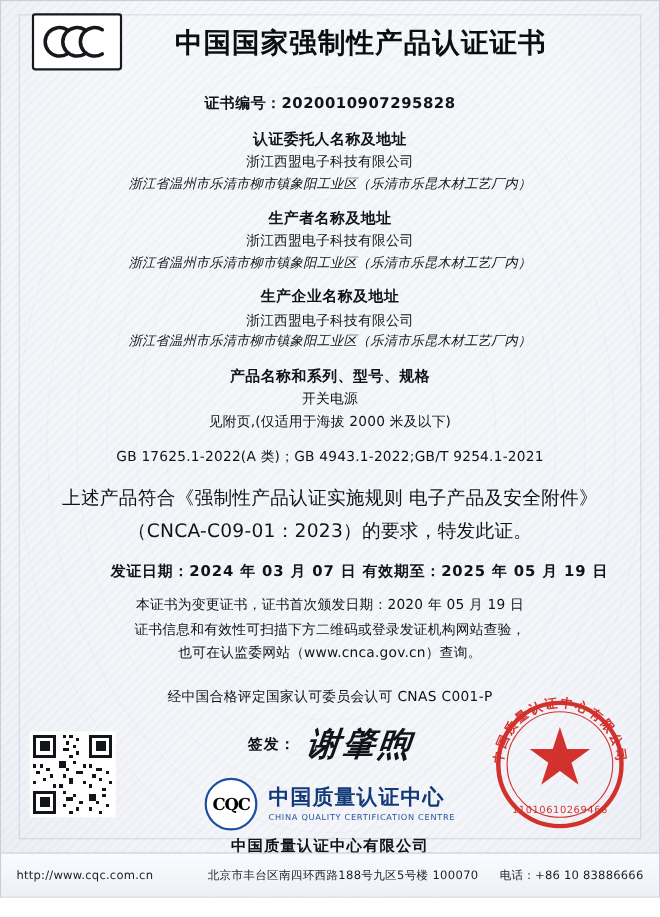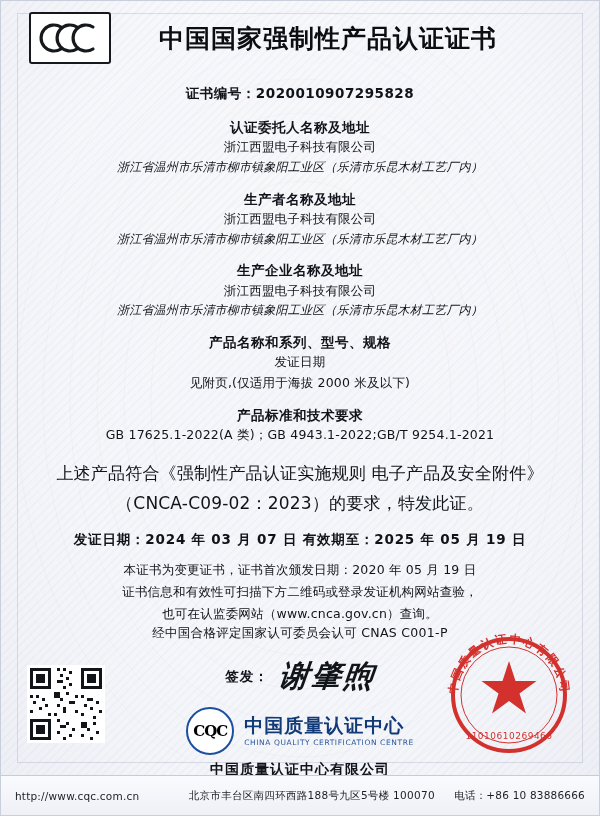--- a/index.html
+++ b/index.html
@@ -109,20 +109,21 @@
     font-size: 17px;
     line-height: 1.75;
     margin: 14px 0 10px 0;
     letter-spacing: 0.2px;
   }
   .dates {
     font-size: 13.5px;
     font-weight: bold;
     letter-spacing: 0.8px;
     margin: 12px 0 10px 0;
+    text-align: right;
   }
   .notes {
     font-size: 12.5px;
     line-height: 1.75;
     letter-spacing: 0.2px;
   }
 
   
   .cnas-line {
     position: absolute;
@@ -311,32 +312,31 @@
     </div>
 
     <div class="field">
       <div class="field-label">生产企业名称及地址</div>
       <div class="field-value">浙江西盟电子科技有限公司</div>
       <div class="field-value small">浙江省温州市乐清市柳市镇象阳工业区（乐清市乐昆木材工艺厂内）</div>
     </div>
 
     <div class="field">
       <div class="field-label">产品名称和系列、型号、规格</div>
-      <div class="field-value">发证日期</div>
+      <div class="field-value">开关电源</div>
       <div class="field-value">见附页,(仅适用于海拔 2000 米及以下)</div>
     </div>
 
     <div class="field">
-      <div class="field-label">产品标准和技术要求</div>
       <div class="field-value">GB 17625.1-2022(A 类)；GB 4943.1-2022;GB/T 9254.1-2021</div>
     </div>
 
     <div class="statement">
       <div>上述产品符合《强制性产品认证实施规则  电子产品及安全附件》</div>
-      <div>（CNCA-C09-02：2023）的要求，特发此证。</div>
+      <div>（CNCA-C09-01：2023）的要求，特发此证。</div>
     </div>
 
     <div class="dates">发证日期：2024 年 03 月 07 日   有效期至：2025 年 05 月 19 日</div>
 
     <div class="notes">
       <div>本证书为变更证书，证书首次颁发日期：2020 年 05 月 19 日</div>
       <div>证书信息和有效性可扫描下方二维码或登录发证机构网站查验，</div>
       <div>也可在认监委网站（www.cnca.gov.cn）查询。</div>
     </div>
   </div>

